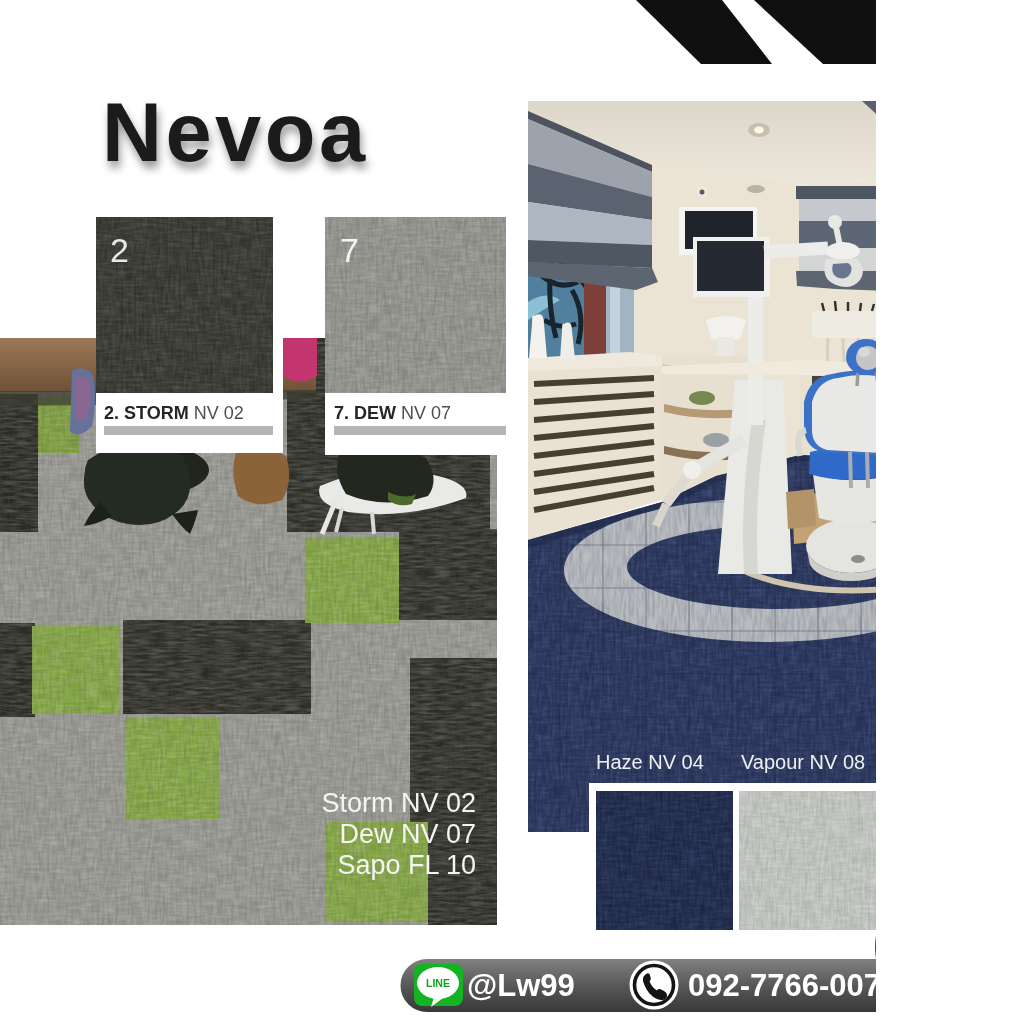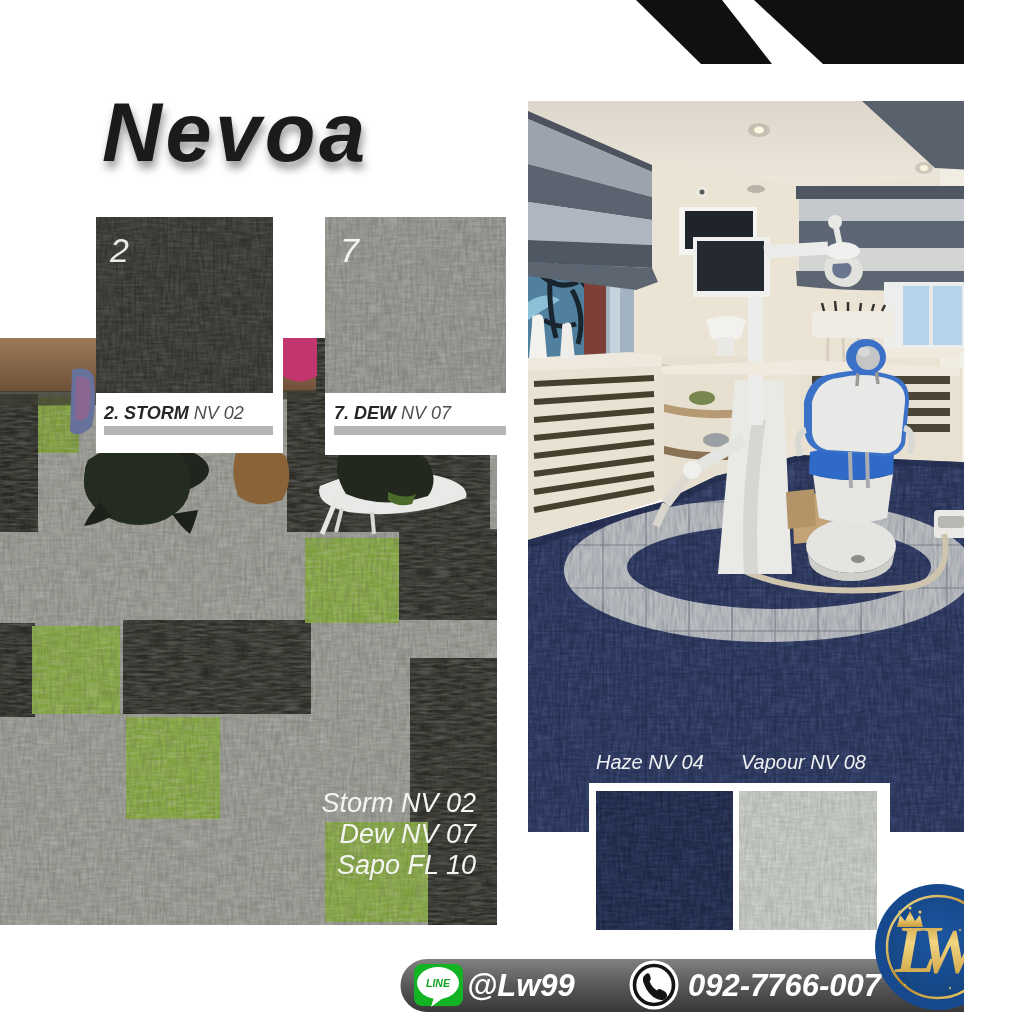--- a/index.html
+++ b/index.html
@@ -1,17 +1,17 @@
 <!DOCTYPE html>
 <html><head>
 <meta charset="utf-8">
 <style>
   html,body{margin:0;padding:0;background:#ffffff;}
-  #page{position:relative;width:964px;height:1024px;overflow:hidden;background:#ec4899;
-        font-family:"Liberation Sans", sans-serif;font-style:italic;}
+  #page{position:relative;width:876px;height:1024px;overflow:hidden;background:#ec4899;
+        font-family:"Liberation Sans", sans-serif;}
   svg{display:block;}
 </style>
 </head>
 <body>
 <div id="page">
 <svg width="1024" height="1024" viewBox="0 0 1024 1024" xmlns="http://www.w3.org/2000/svg">
 <defs>
   <filter id="texV" x="-5%" y="-5%" width="110%" height="110%">
     <feTurbulence type="fractalNoise" baseFrequency="0.06 0.38" numOctaves="2" seed="7" result="n1"></feTurbulence>
     <feColorMatrix in="n1" type="matrix" values="0 0 0 0 1  0 0 0 0 1  0 0 0 0 1  1.3 1.3 1.3 0 -1.55" result="v"></feColorMatrix>

